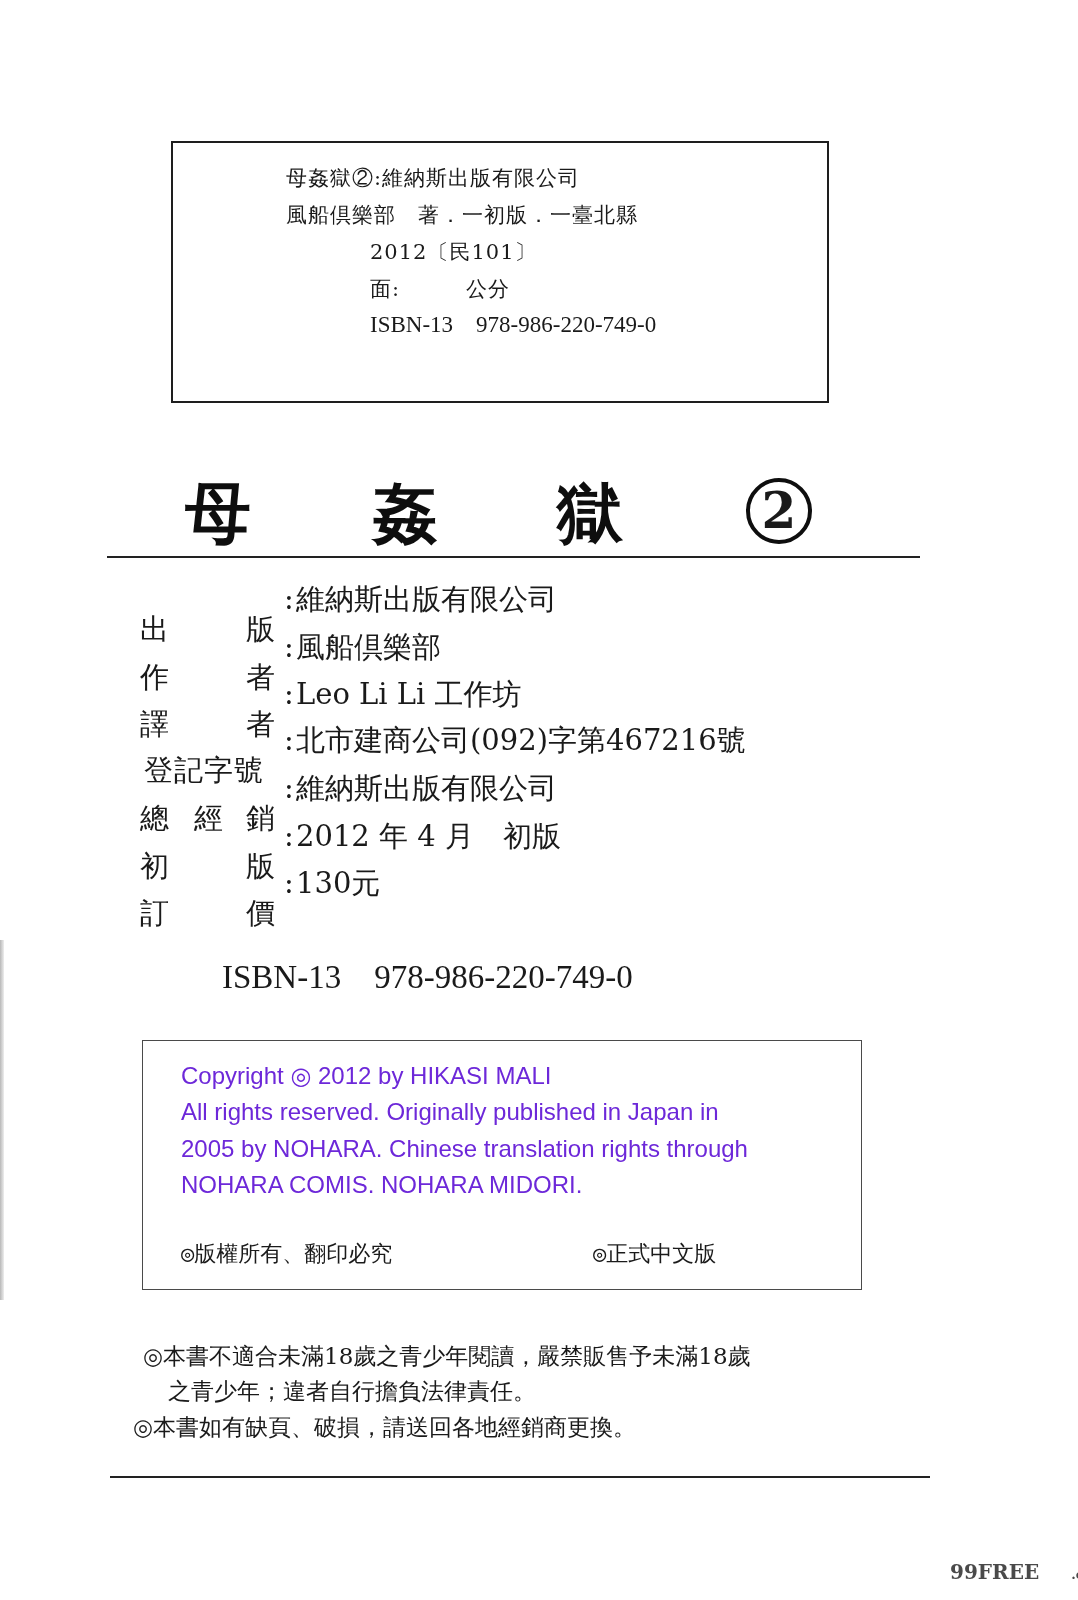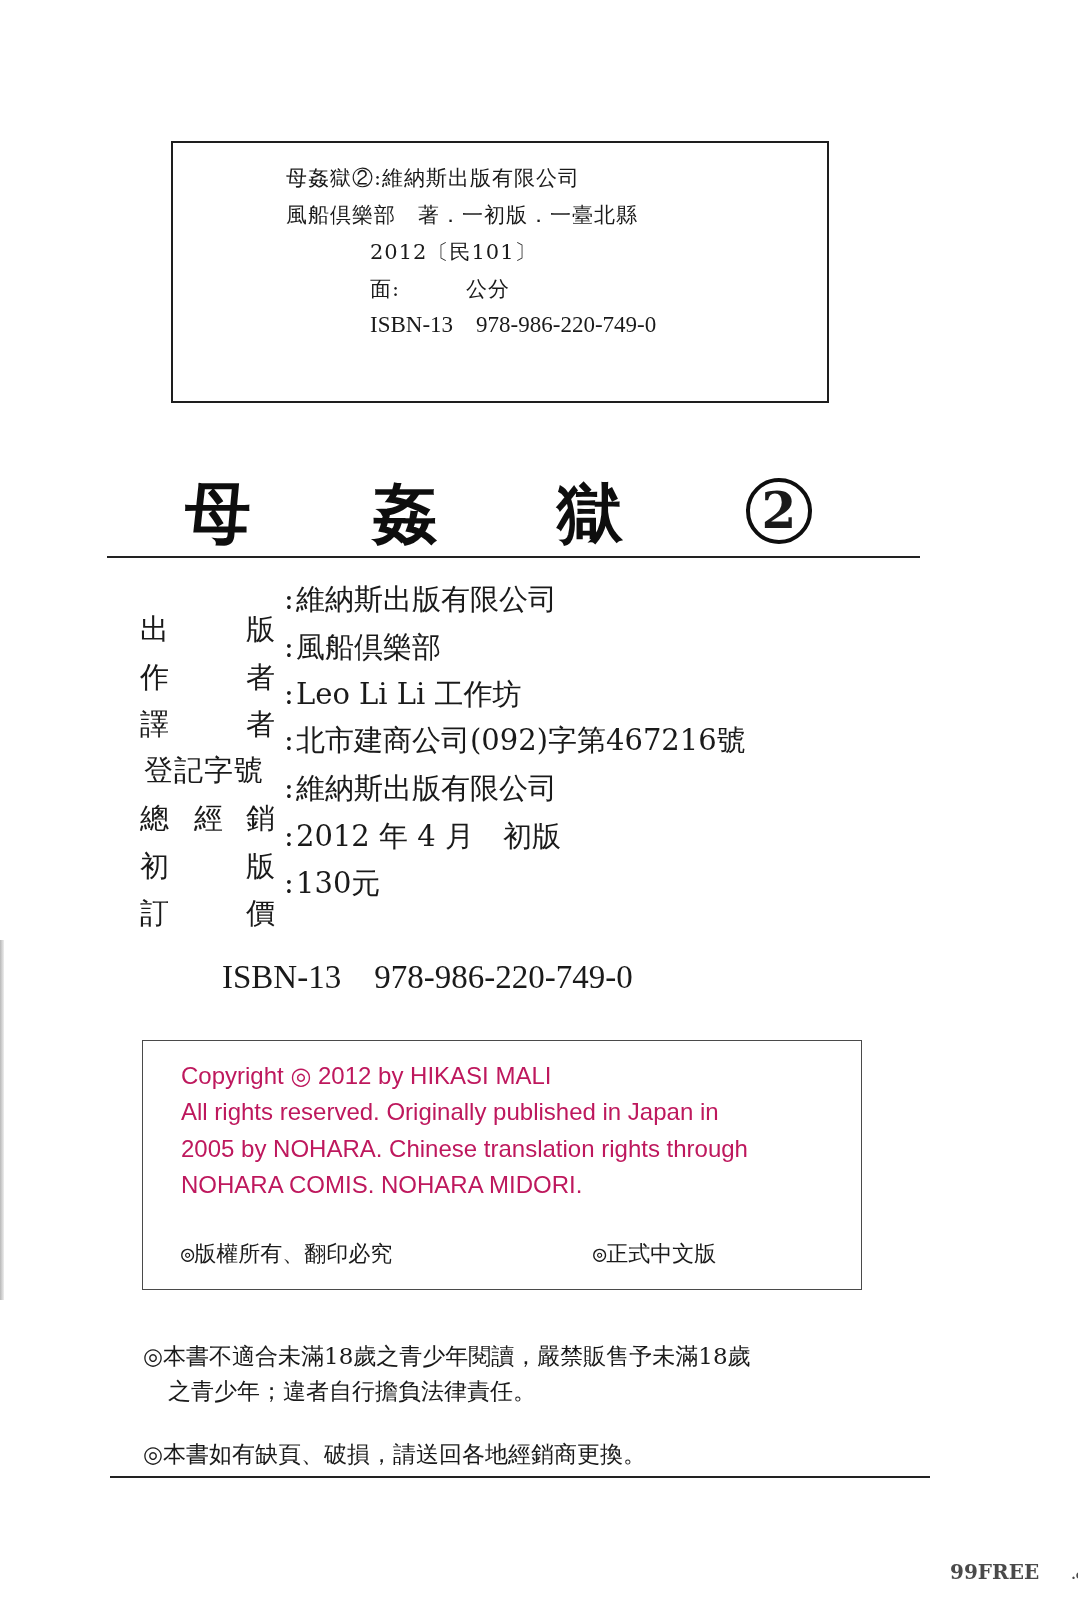--- a/index.html
+++ b/index.html
@@ -91,21 +91,21 @@
   .copy-box {
     left: 142px; top: 1040px; width: 718px; height: 248px;
     border: 1.5px solid #4a4a4a;
     box-sizing: content-box;
   }
   .copy-line {
     font-family: "Liberation Sans", sans-serif;
     font-size: 24px;
     line-height: 36px;
     white-space: nowrap;
-    color: #be185d;
+    color: #6d28d9;
   }
   .copy-note {
     font-size: 22px;
     line-height: 30px;
     white-space: nowrap;
     font-family: Liberation Mono, monospace;
   }
 
   .warn {
     font-size: 23px;
@@ -195,16 +195,16 @@
 <div class="abs copy-box"></div>
 <div class="abs copy-line" style="left:181px; top:1058px;">Copyright ◎ 2012 by HIKASI MALI</div>
 <div class="abs copy-line" style="left:181px; top:1094px;text-align:right;">All rights reserved. Originally published in Japan in</div>
 <div class="abs copy-line" style="left:181px; top:1131px;">2005 by NOHARA. Chinese translation rights through</div>
 <div class="abs copy-line" style="left:181px; top:1167px;">NOHARA COMIS. NOHARA MIDORI.</div>
 <div class="abs copy-note" style="left:181px; top:1241px;">◎版權所有、翻印必究</div>
 <div class="abs copy-note" style="left:593px; top:1241px;text-align:right;">◎正式中文版</div>
 
 <div class="abs warn" style="left:143px; top:1339px;">◎本書不適合未滿18歲之青少年閱讀，嚴禁販售予未滿18歲</div>
 <div class="abs warn" style="left:168px; top:1374px;">之青少年；違者自行擔負法律責任。</div>
-<div class="abs warn" style="left:143px; top:1410px;margin-top:27px;">◎本書如有缺頁、破損，請送回各地經銷商更換。</div>
+<div class="abs warn" style="left:133px; top:1410px;">◎本書如有缺頁、破損，請送回各地經銷商更換。</div>
 <div class="abs rule" style="left:110px; top:1476px; width:820px;"></div>
 
 <div class="abs watermark"><span>99FREE</span><small>.cc</small></div>
 
 </body></html>

